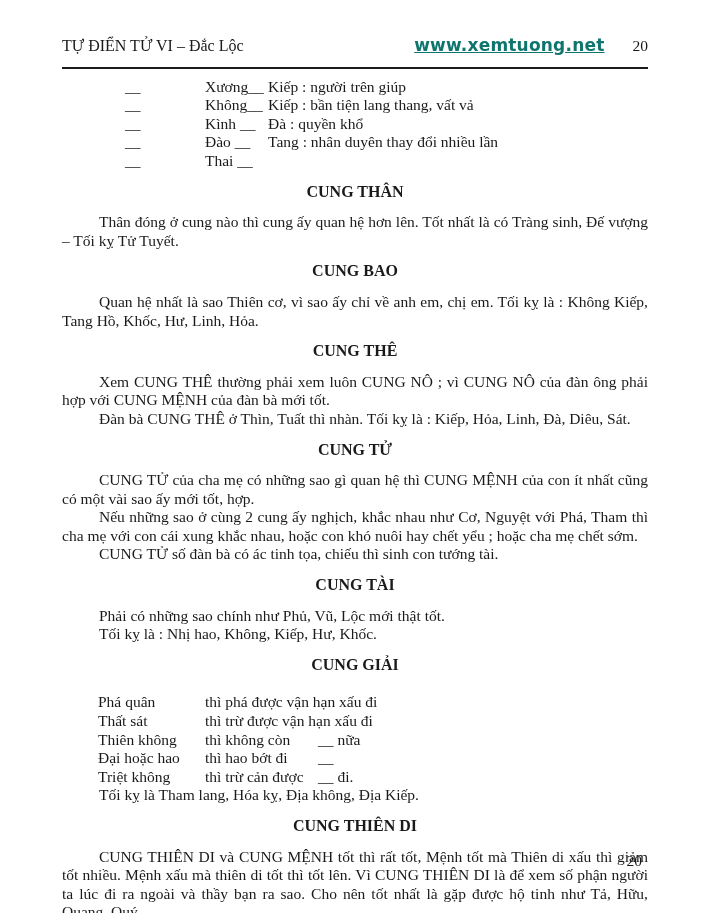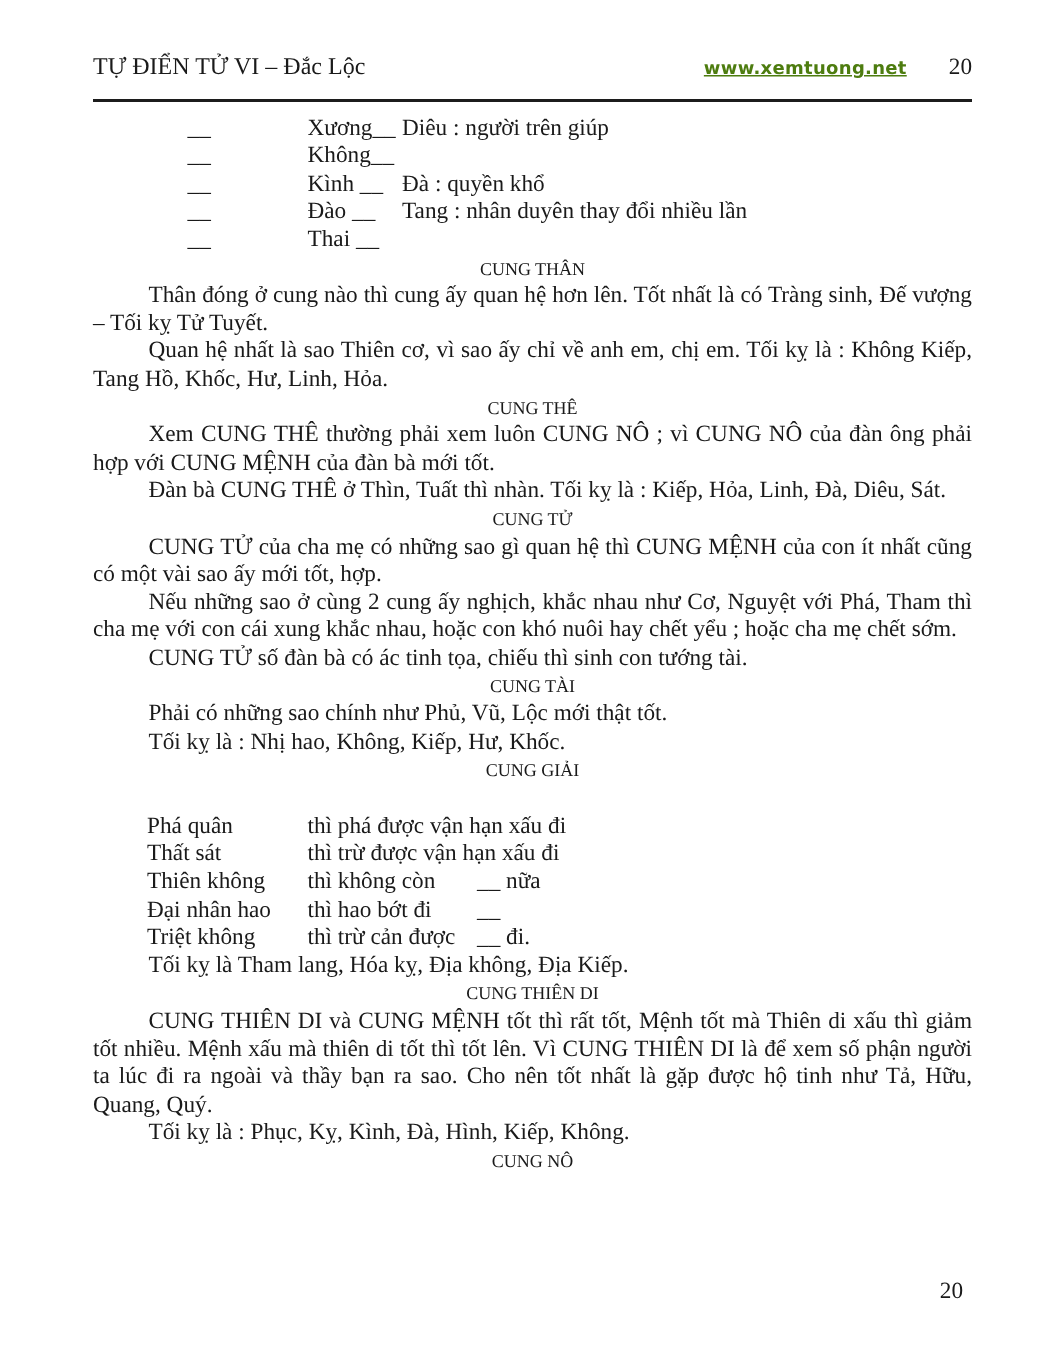--- a/index.html
+++ b/index.html
@@ -14,36 +14,36 @@
     overflow:hidden;
   }
   .content { padding:36px 57px 0 62px; }
 
   
   .hdr { display:flex; justify-content:space-between; align-items:baseline; }
   .hdr-title { font-size:16px; white-space:nowrap; }
   .hdr-right { display:flex; align-items:baseline; }
   .site-link {
     font-family:"DejaVu Sans", sans-serif;
-    font-weight:bold; font-size:12px;
-    color:#4d7c0f; text-decoration:underline;
+    font-weight:bold; font-size:17px;
+    color:#0f766e; text-decoration:underline;
     letter-spacing:0.2px;
   }
   .hdr-page { margin-left:28px; font-size:15.5px; }
   .divider { border:none; border-top:2px solid #1c1c1c; margin:11px 0 9px 0; }
 
   
   .star-list { margin-left:63px; }
   .star-row { display:grid; grid-template-columns:80px 63px auto; white-space:nowrap; }
   .star-row > span { display:block; }
 
   
   .heading {
-    margin:0; font-size:12px; line-height:18.6px;
-    font-weight:normal; text-align:center;
+    margin:12px; font-size:16px; line-height:18.6px;
+    font-weight:bold; text-align:center;
   }
   .para { margin:0; text-indent:37px; text-align:justify; }
 
   
   .remedy-list { margin:19px 0 0 36px; }
   .remedy-row { display:grid; grid-template-columns:107px 113px auto; white-space:nowrap; }
   .remedy-row > span { display:block; }
 
   .footer-page {
     position:absolute; right:63px; top:852px; font-size:15.5px;
@@ -60,45 +60,47 @@
       <a href="#" class="site-link">www.xemtuong.net</a>
       <span class="hdr-page">20</span>
     </span>
   </div>
   <hr class="divider">
 
   <div class="star-list">
     <div class="star-row">
       <span>__</span>
       <span>Xương__</span>
-      <span>Diêu : người trên giúp</span>
+      <span>Kiếp : người trên giúp</span>
     </div>
     <div class="star-row">
       <span>__</span>
       <span>Không__</span>
+      <span>Kiếp : bần tiện lang thang, vất vả</span>
     </div>
     <div class="star-row">
       <span>__</span>
       <span>Kình __</span>
       <span>Đà : quyền khổ</span>
     </div>
     <div class="star-row">
       <span>__</span>
       <span>Đào __</span>
       <span>Tang : nhân duyên thay đổi nhiều lần</span>
     </div>
     <div class="star-row">
       <span>__</span>
       <span>Thai __</span>
     </div>
   </div>
 
   <h2 class="heading">CUNG THÂN</h2>
   <p class="para">Thân đóng ở cung nào thì cung ấy quan hệ hơn lên. Tốt nhất là có Tràng sinh, Đế vượng – Tối kỵ Tử Tuyết.</p>
 
+  <h2 class="heading">CUNG BAO</h2>
   <p class="para">Quan hệ nhất là sao Thiên cơ, vì sao ấy chỉ về anh em, chị em. Tối kỵ là : Không Kiếp, Tang Hồ, Khốc, Hư, Linh, Hỏa.</p>
 
   <h2 class="heading">CUNG THÊ</h2>
   <p class="para">Xem CUNG THÊ thường phải xem luôn CUNG NÔ ; vì CUNG NÔ của đàn ông phải hợp với CUNG MỆNH của đàn bà mới tốt.</p>
   <p class="para">Đàn bà CUNG THÊ ở Thìn, Tuất thì nhàn. Tối kỵ là : Kiếp, Hỏa, Linh, Đà, Diêu, Sát.</p>
 
   <h2 class="heading">CUNG TỬ</h2>
   <p class="para">CUNG TỬ của cha mẹ có những sao gì quan hệ thì CUNG MỆNH của con ít nhất cũng có một vài sao ấy mới tốt, hợp.</p>
   <p class="para">Nếu những sao ở cùng 2 cung ấy nghịch, khắc nhau như Cơ, Nguyệt với Phá, Tham thì cha mẹ với con cái xung khắc nhau, hoặc con khó nuôi hay chết yểu ; hoặc cha mẹ chết sớm.</p>
   <p class="para">CUNG TỬ số đàn bà có ác tinh tọa, chiếu thì sinh con tướng tài.</p>
@@ -119,21 +121,21 @@
       <span>Thất sát</span>
       <span>thì trừ được vận hạn xấu đi</span>
       <span></span>
     </div>
     <div class="remedy-row">
       <span>Thiên không</span>
       <span>thì không còn</span>
       <span>__ nữa</span>
     </div>
     <div class="remedy-row">
-      <span>Đại nhân hao</span>
+      <span>Đại hoặc hao</span>
       <span>thì hao bớt đi</span>
       <span>__</span>
     </div>
     <div class="remedy-row">
       <span>Triệt không</span>
       <span>thì trừ cản được</span>
       <span>__ đi.</span>
     </div>
   </div>
   <p class="para">Tối kỵ là Tham lang, Hóa kỵ, Địa không, Địa Kiếp.</p>

